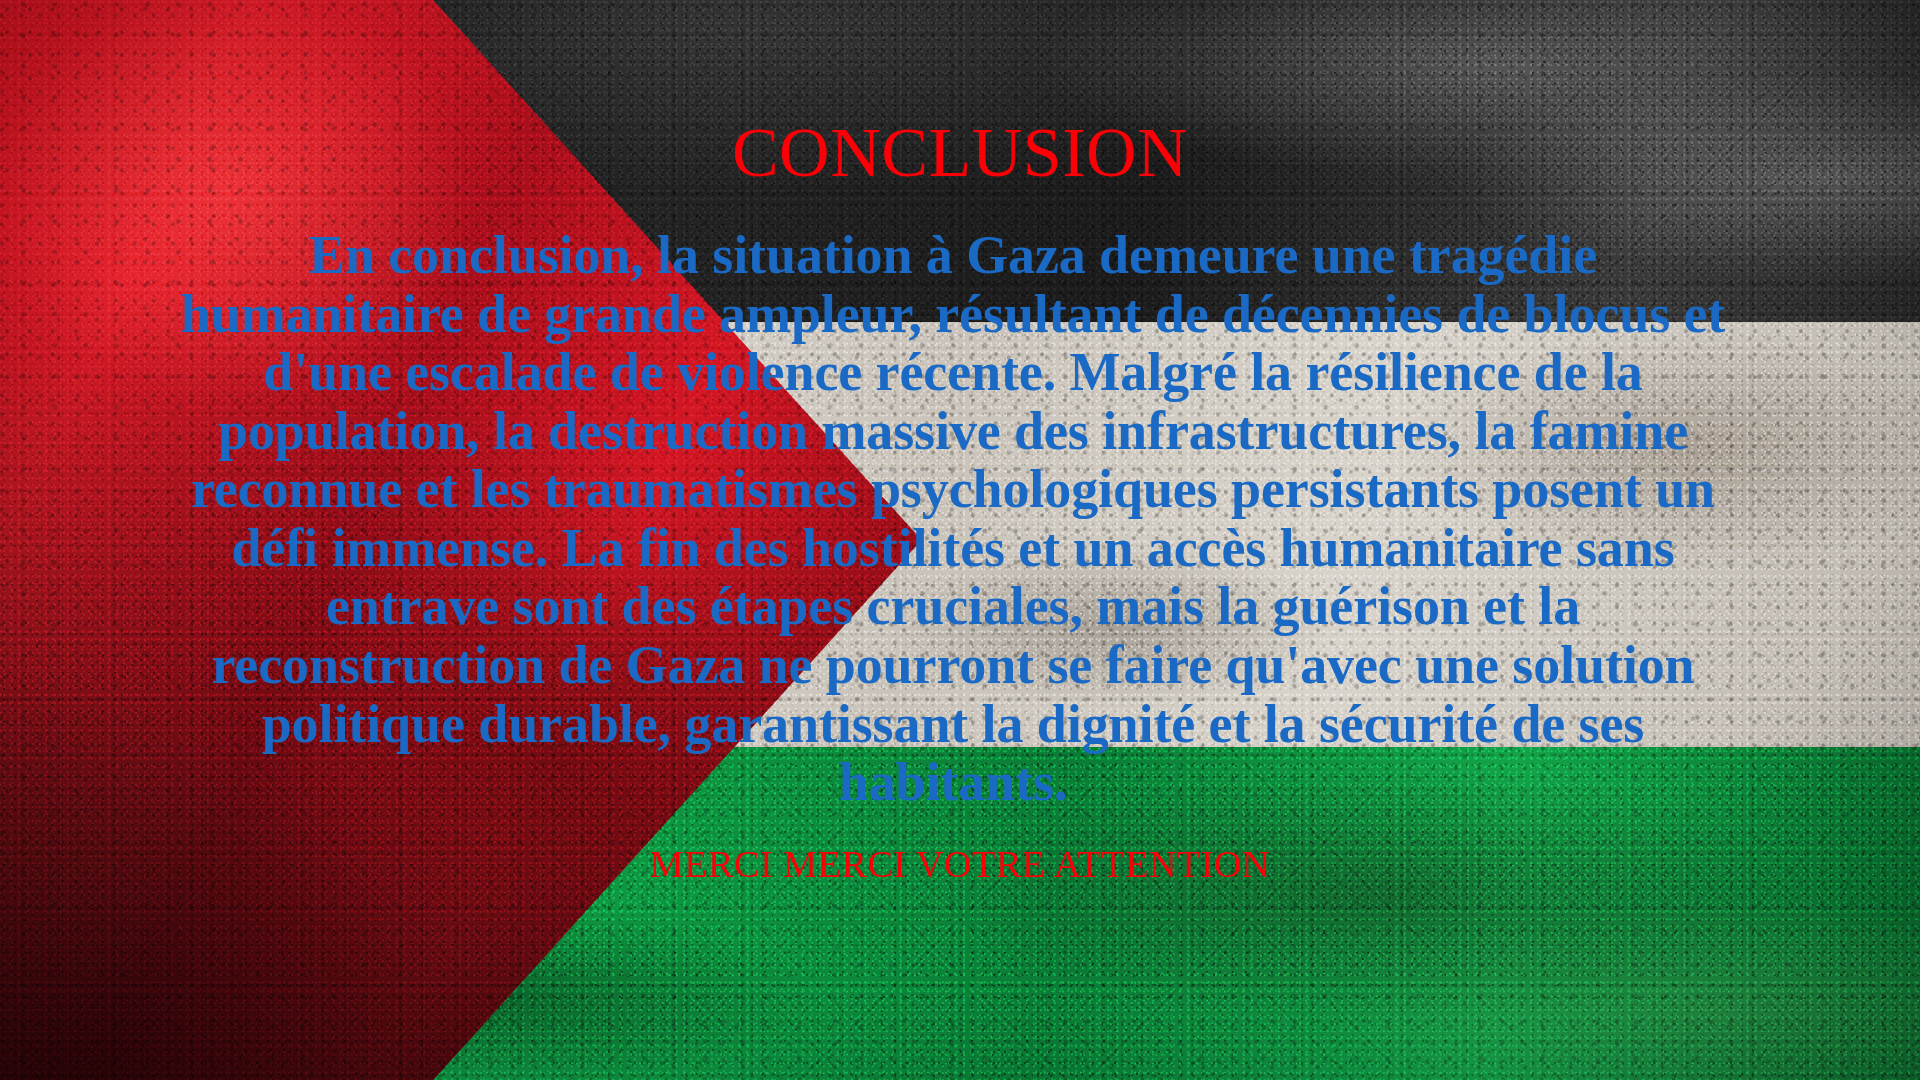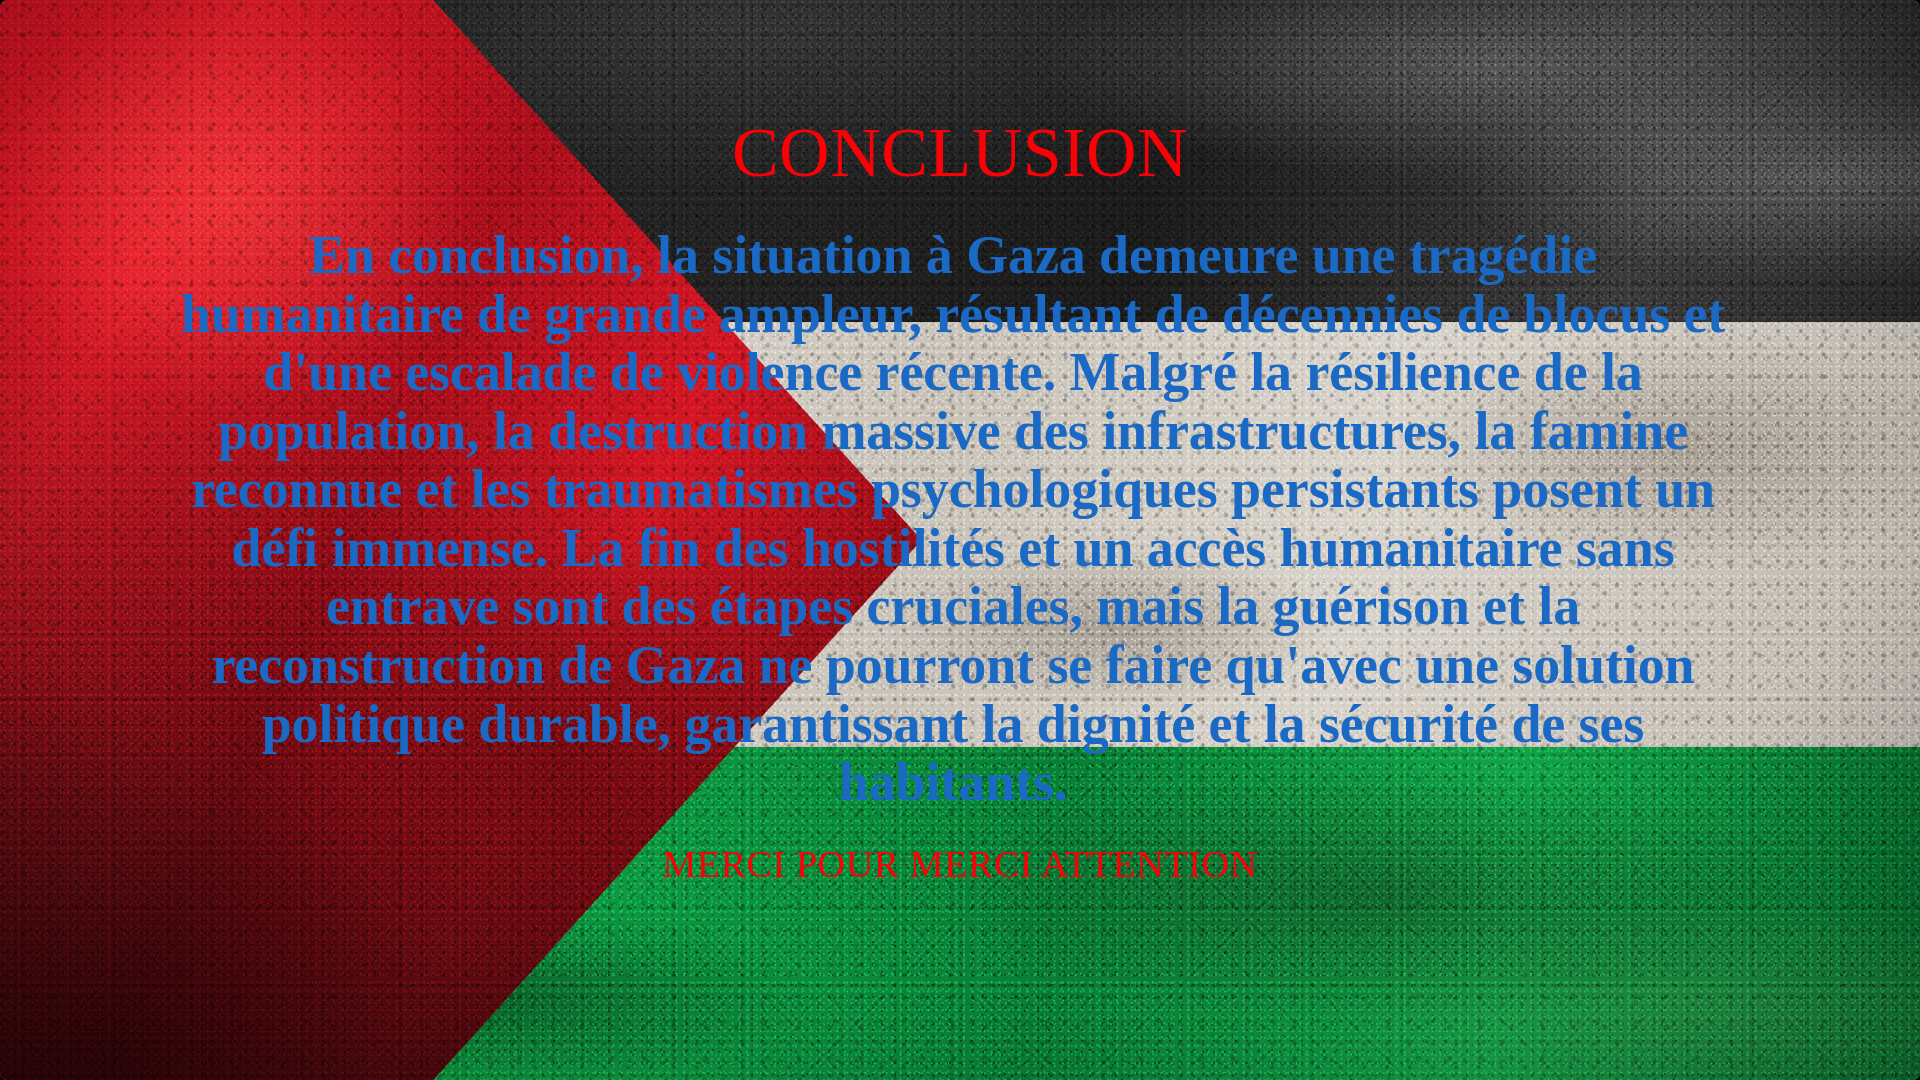--- a/index.html
+++ b/index.html
@@ -13,21 +13,20 @@
     overflow: hidden;
     font-family: "Liberation Serif", "DejaVu Serif", serif;
   }
 
   #slide {
     position: relative;
     width: 1920px;
     height: 1080px;
     overflow: hidden;
     background: #111;
-    border-radius: 7px;
   }
 
   
   .flag-layer {
     position: absolute;
     inset: 0;
   }
 
   
   .stripe-black {
@@ -188,17 +187,17 @@
     <div class="grain2"></div>
     <div class="vignette"></div>
   </div>
 
   <div class="content">
 
     <div class="slide-title">CONCLUSION</div>
 
     <div class="body-text">En conclusion, la situation à Gaza demeure une tragédie humanitaire de grande ampleur, résultant de décennies de blocus et d'une escalade de violence récente. Malgré la résilience de la population, la destruction massive des infrastructures, la famine reconnue et les traumatismes psychologiques persistants posent un défi immense. La fin des hostilités et un accès humanitaire sans entrave sont des étapes cruciales, mais la guérison et la reconstruction de Gaza ne pourront se faire qu'avec une solution politique durable, garantissant la dignité et la sécurité de ses habitants.</div>
 
-    <div class="footer-note">MERCI POUR MERCI ATTENTION</div>
+    <div class="footer-note">MERCI MERCI VOTRE ATTENTION</div>
 
   </div>
 
 </div>
 
 </body></html>

